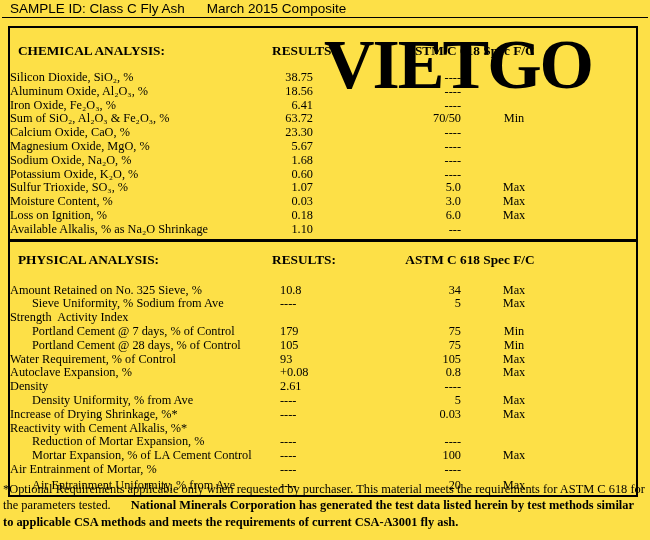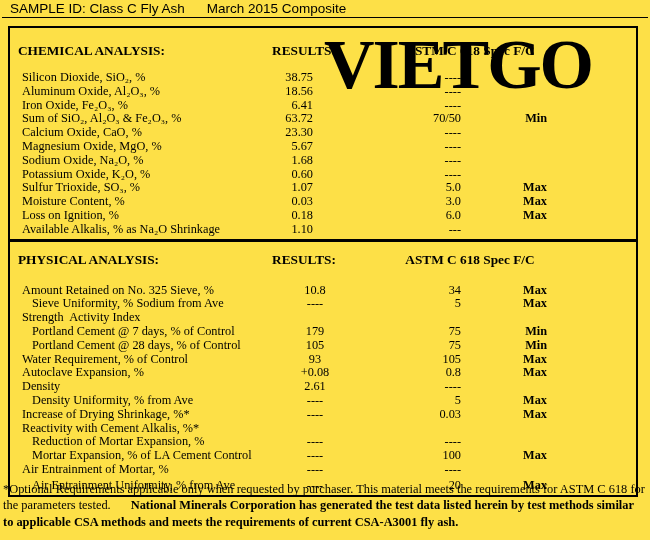--- a/index.html
+++ b/index.html
@@ -20,30 +20,30 @@
   .sh-results{position:absolute;left:294px;top:0;transform:translateX(-50%);white-space:pre;}
   .sh-spec{position:absolute;left:460px;top:0;transform:translateX(-50%);white-space:pre;}
 
   .sec.chem .sec-head{margin-top:15px;}
   .sec.chem .rows{margin-top:13px;}
   .sec.phys .sec-head{margin-top:10px;}
   .sec.phys .rows{margin-top:17px;}
 
   .row{display:flex;line-height:13.8px;font-size:12.3px;white-space:pre;}
   .row.gap{margin-top:2px;}
-  .lbl{flex:none;width:233px;padding-left:12px;box-sizing:border-box;white-space:pre;overflow:visible;}
+  .lbl{flex:none;width:233px;padding-left:0;box-sizing:border-box;white-space:pre;overflow:visible;}
   .row.indent .lbl{padding-left:22px;}
   .res{flex:none;}
   .sec.chem .res{width:70px;text-align:right;}
-  .sec.phys .res{width:70px;text-align:center;margin-left:37px;}
+  .sec.phys .res{width:70px;text-align:left;margin-left:37px;}
   .spec{flex:none;display:flex;}
   .sv{display:inline-block;text-align:right;}
   .sec.chem .sv{width:148px;}
   .sec.phys .sv{width:111px;}
-  .su{display:inline-block;width:86px;text-align:right;padding-left:20px;box-sizing:border-box;font-weight:bold;}
+  .su{display:inline-block;width:86px;text-align:center;padding-left:20px;box-sizing:border-box;}
 
   .divider{border-top:3px solid #000;margin-top:2px;}
   .sec.phys{padding-bottom:2px;}
 
   
   .watermark{position:absolute;top:30px;left:324px;z-index:5;
              font-family:"Liberation Serif","DejaVu Serif",serif;font-weight:bold;
              font-size:70px;line-height:1;letter-spacing:-2px;color:#000;}
 
   

